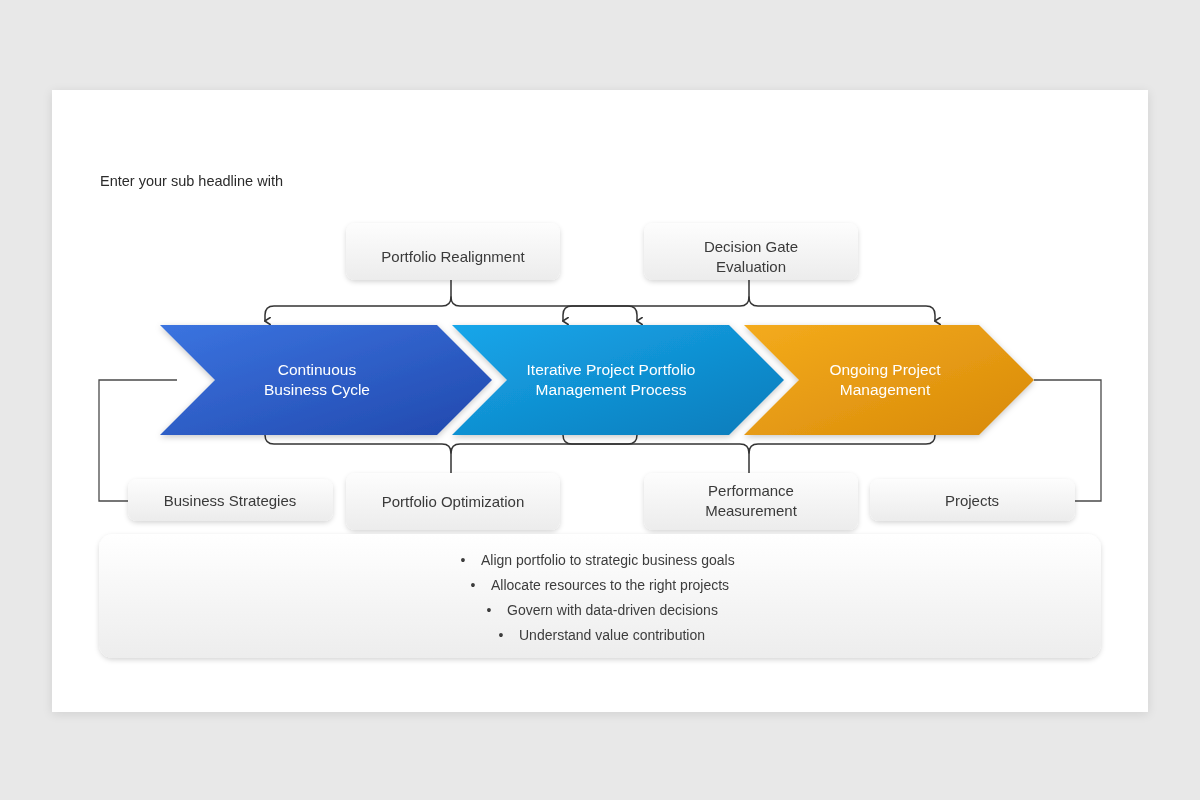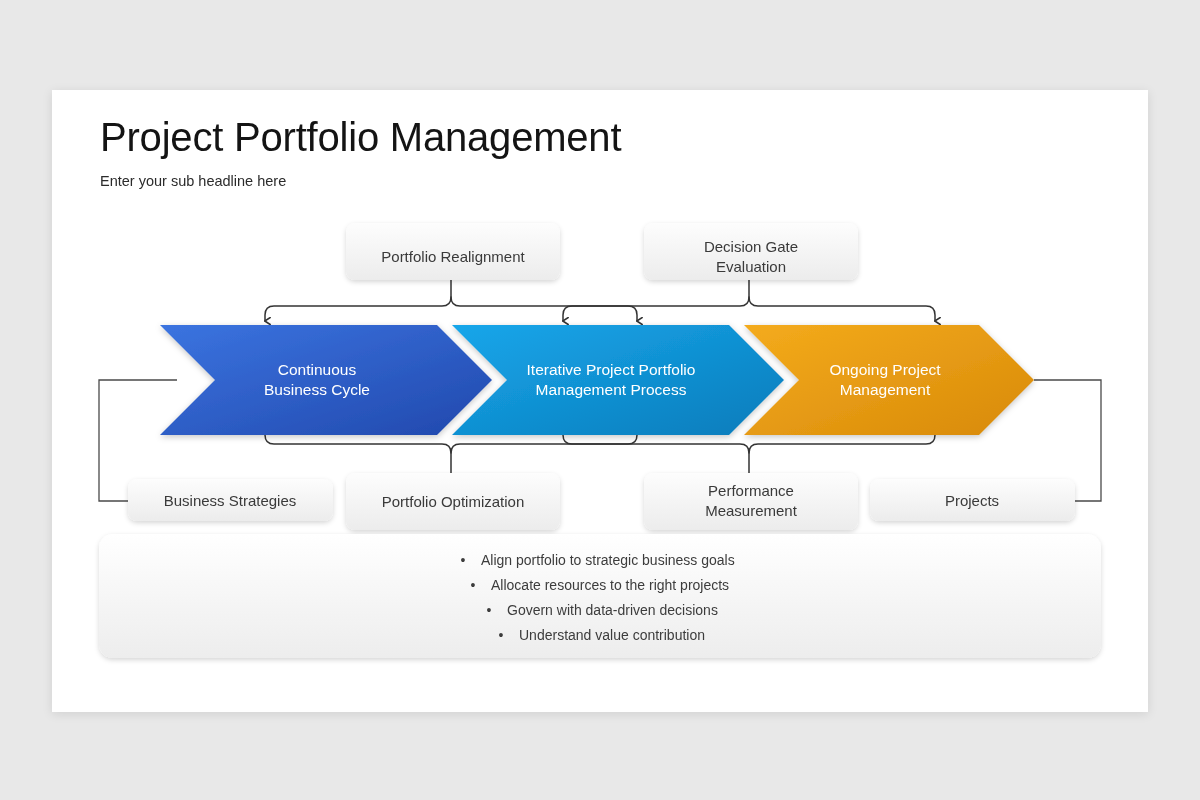--- a/index.html
+++ b/index.html
@@ -42,22 +42,21 @@
   .bullet-dot{
     font-family:"Liberation Sans", sans-serif;
     font-size:14px; fill:#3c3c3c;
   }
 </style>
 </head>
 <body>
 
 <div id="slide">
 
-  <div id="page-title">Project Portfolio Management</div>
-  <div id="page-subtitle">Enter your sub headline here</div>
+  <div id="page-subtitle">Enter your sub headline with</div>
 
   <svg id="diagram" width="1096" height="622" viewBox="0 0 1096 622">
     <defs>
       <linearGradient id="gradStep1" x1="0" y1="0" x2="1" y2="1">
         <stop offset="0%" stop-color="#3b74e0"></stop>
         <stop offset="100%" stop-color="#2148ad"></stop>
       </linearGradient>
       <linearGradient id="gradStep2" x1="0" y1="0" x2="1" y2="1">
         <stop offset="0%" stop-color="#17a6ea"></stop>
         <stop offset="100%" stop-color="#0a7cbb"></stop>

